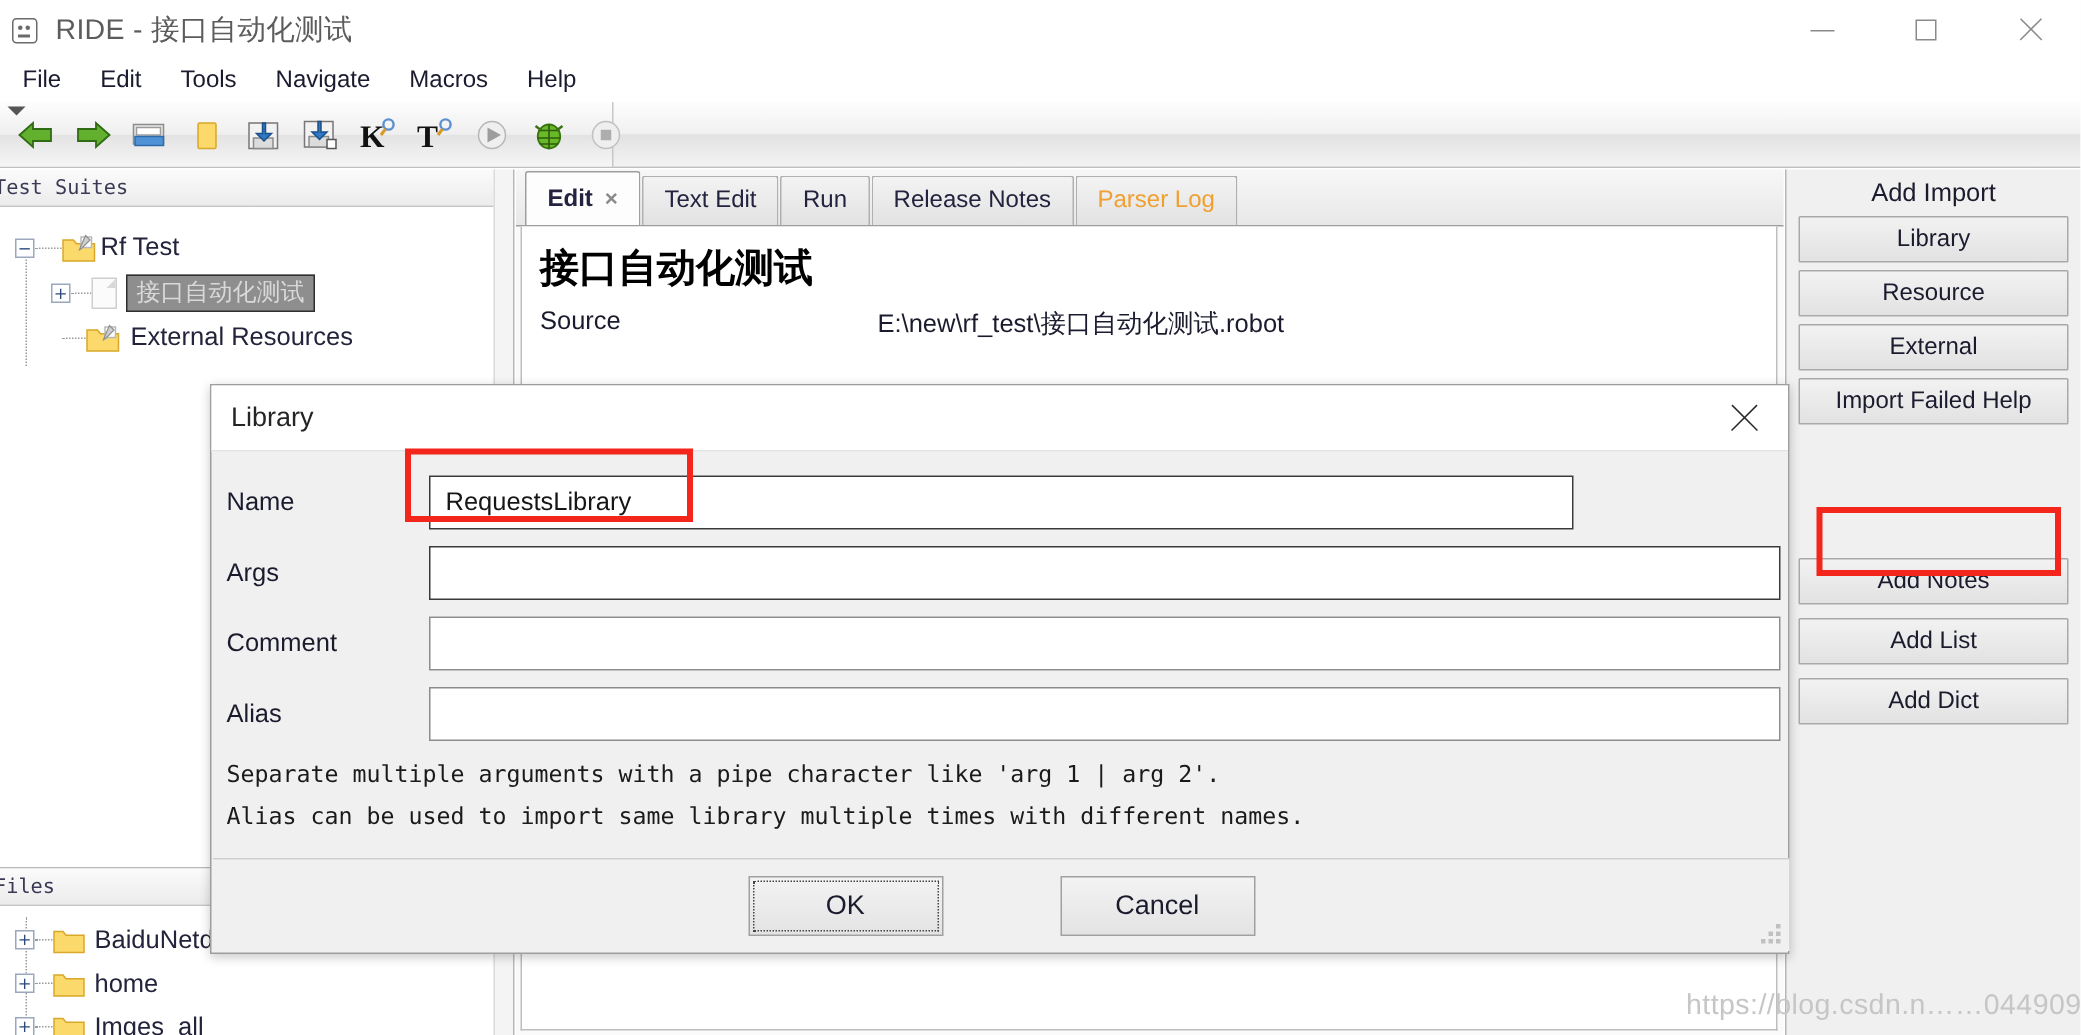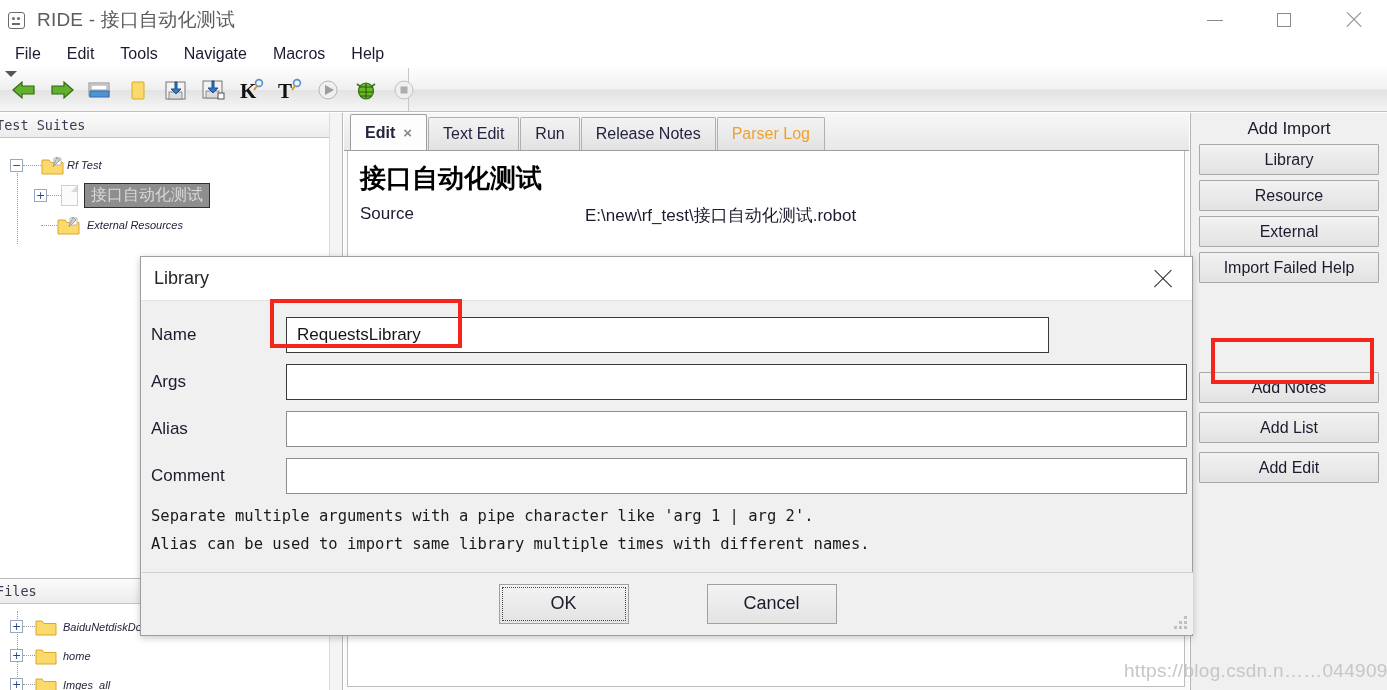--- a/index.html
+++ b/index.html
@@ -84,21 +84,21 @@
   .tog{
     width:13px;height:13px;border:1px solid #9aa7bd;background:#fff;
     display:flex;align-items:center;justify-content:center;font-size:11px;line-height:1;
     color:#2b4a7d;font-family:"DejaVu Sans", sans-serif; flex:0 0 auto;
   }
   .dotline{ border-top:1px dotted #9a9a9a; height:1px; }
   .vline{ position:absolute; border-left:1px dotted #9a9a9a; }
   .folder{
     width:22px;height:18px;position:relative;flex:0 0 auto;
   }
-  .tlabel{ font-size:11px;color:#23233c; white-space:nowrap;font-style:italic; }
+  .tlabel{ font-size:17px;color:#23233c; white-space:nowrap; }
   .tlabel-sel{
     background:#8e8e8e;color:#d9d9d9;border:1.5px solid #2f2f2f;padding:1px 6px;font-size:16px;
   }
   .file-icon{width:17px;height:21px;background:#fbfbfb;border:1px solid #cfcfcf;position:relative;flex:0 0 auto;}
   .file-icon::after{content:"";position:absolute;right:0;top:0;border-left:6px solid transparent;border-bottom:6px solid #d8d8d8;}
 
   
   .files-panel{
     position:absolute;left:0;top:578px;width:343px;height:112px;background:#ffffff;
     border-right:1px solid #b8b8b8;border-top:1px solid #b8b8b8;
@@ -455,21 +455,21 @@
   <div class="right-panel">
     <div class="rp-title">Add Import</div>
 
     <div class="btn">Library</div>
     <div class="btn">Resource</div>
     <div class="btn">External</div>
     <div class="btn">Import Failed Help</div>
 
     <div class="btn" style="margin-top:89px;">Add Notes</div>
     <div class="btn" style="margin-top:9px;">Add List</div>
-    <div class="btn" style="margin-top:9px;">Add Edit</div>
+    <div class="btn" style="margin-top:9px;">Add Dict</div>
   </div>
 
   <div class="redbox" style="left:1211px; top:338px; width:163px; height:46px;"></div>
 
   <div class="dialog">
     <div class="dlg-titlebar">
       <div class="dlg-title">Library</div>
       <div class="dlg-close"></div>
     </div>
 
@@ -479,26 +479,26 @@
         <div class="flabel">Name</div>
         <div class="finput dark" style="width:763px;" title="">RequestsLibrary</div>
       </div>
 
       <div class="frow">
         <div class="flabel">Args</div>
         <div class="finput dark" style="width:901px;"></div>
       </div>
 
       <div class="frow">
+        <div class="flabel">Comment</div>
+        <div class="finput" style="width:901px;"></div>
+      </div>
+
+      <div class="frow">
         <div class="flabel">Alias</div>
-        <div class="finput" style="width:901px;"></div>
-      </div>
-
-      <div class="frow">
-        <div class="flabel">Comment</div>
         <div class="finput" style="width:901px;"></div>
       </div>
 
       <div class="help">Separate multiple arguments with a pipe character like 'arg 1 | arg 2'.</div>
       <div class="help">Alias can be used to import same library multiple times with different names.</div>
     </div>
 
     <div class="dlg-footer">
       <div class="dbtn focus">OK</div>
       <div class="dbtn">Cancel</div>

